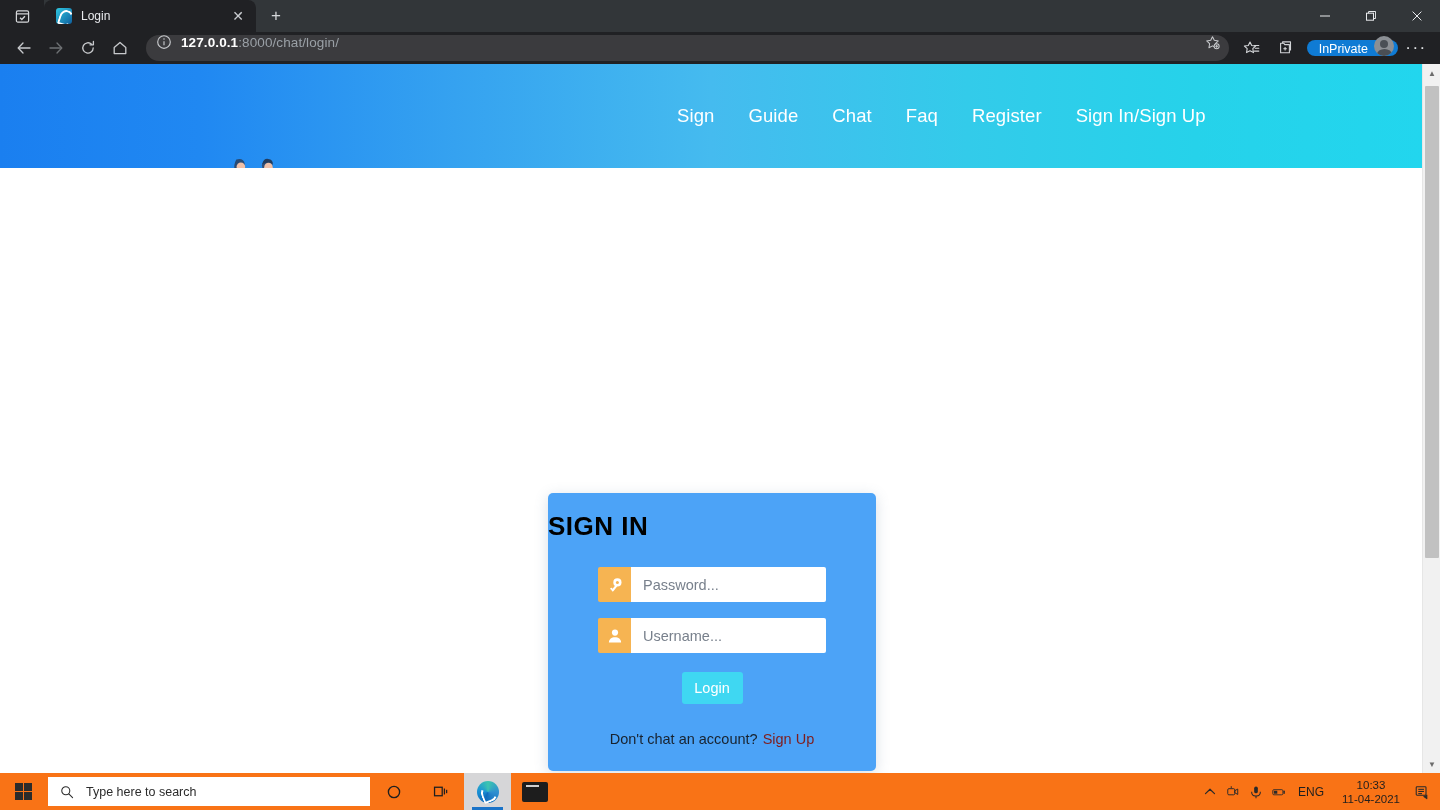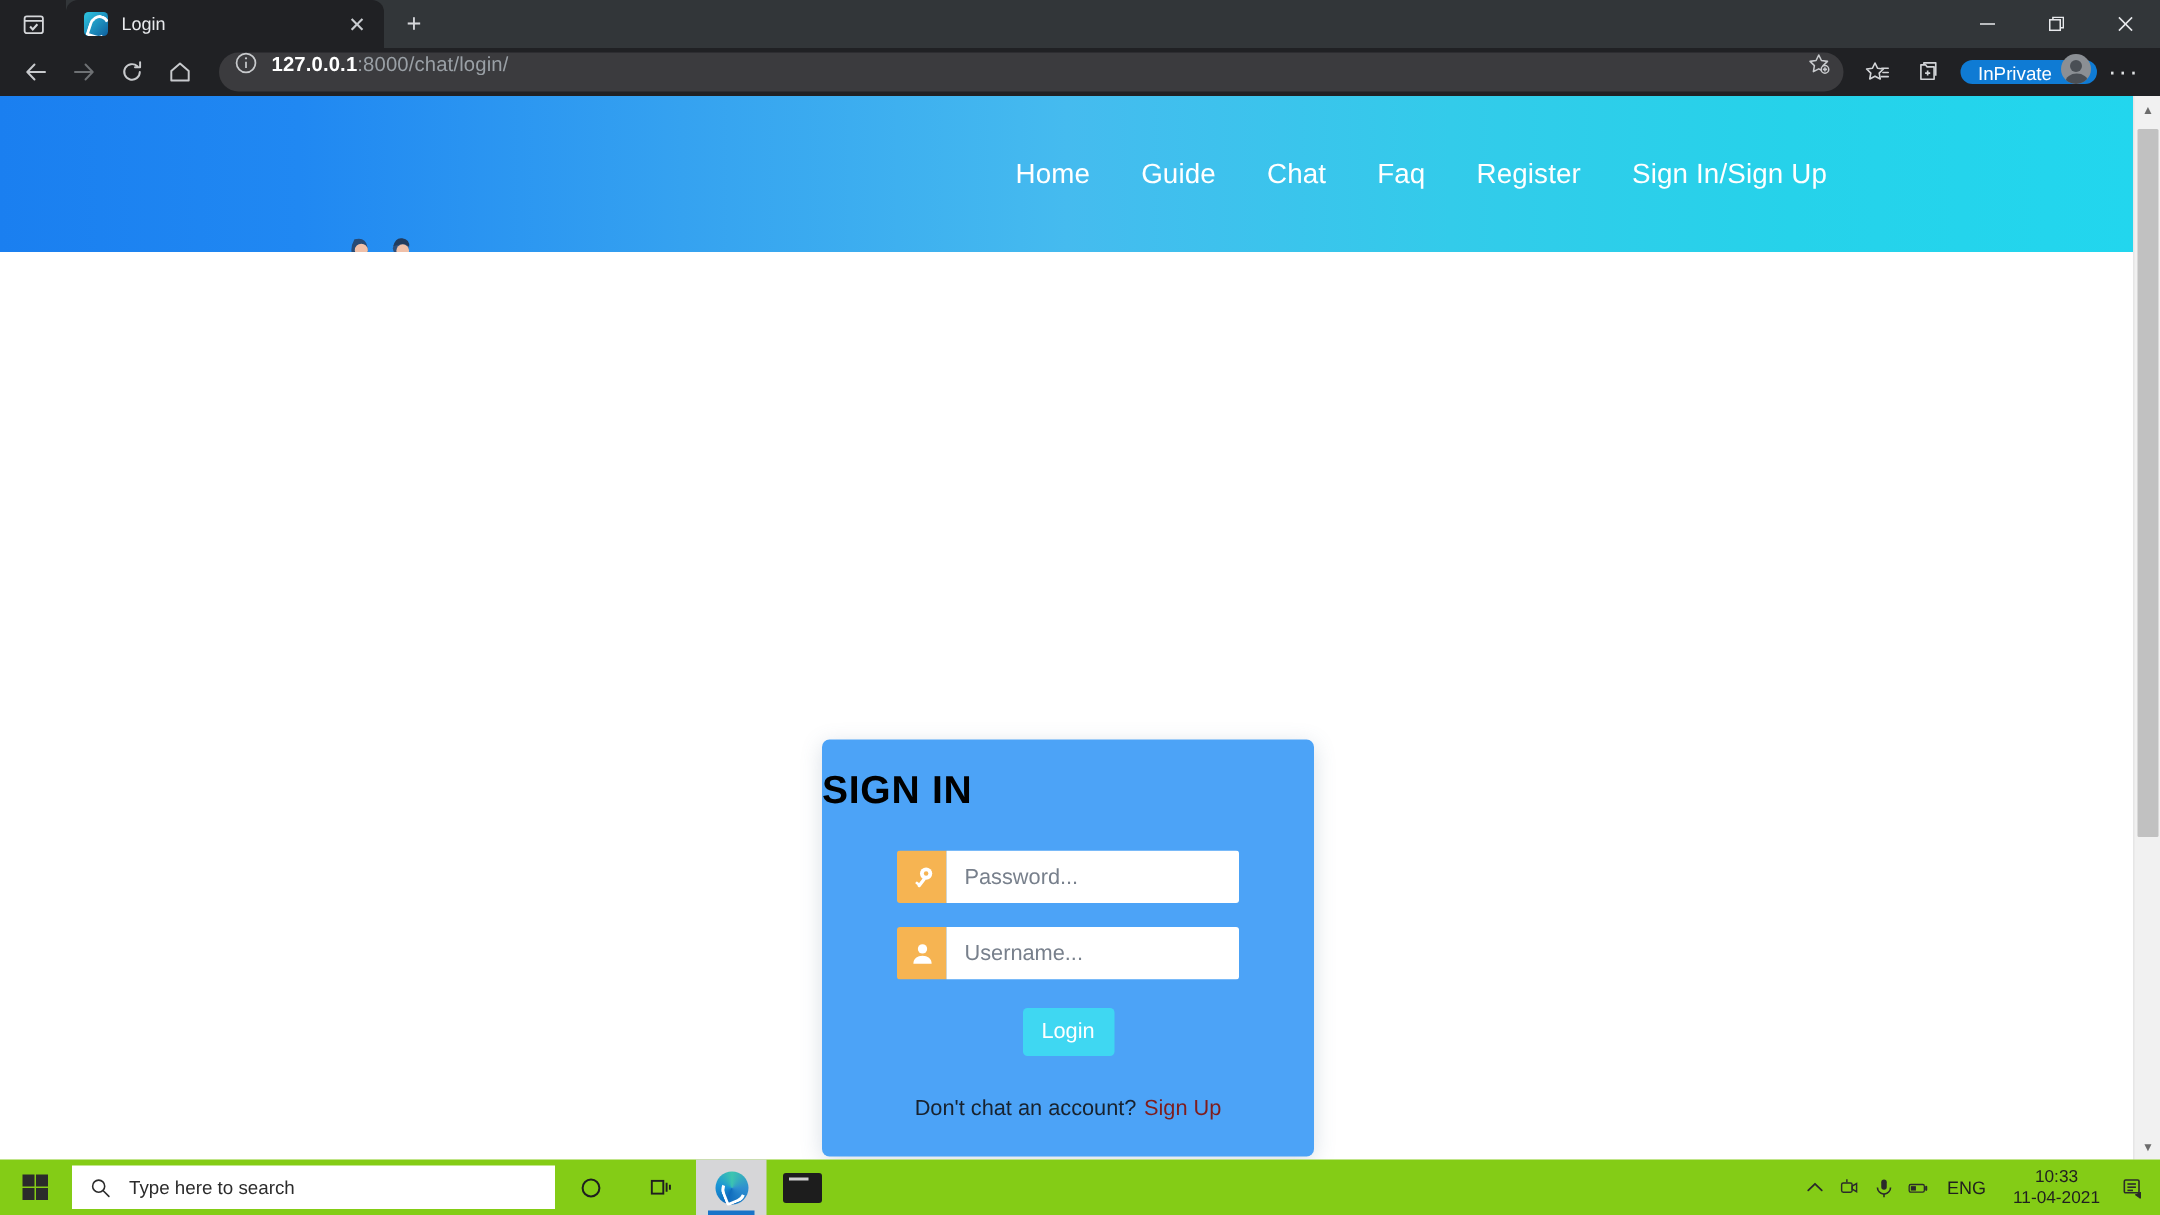--- a/index.html
+++ b/index.html
@@ -207,21 +207,21 @@
   .pg-scroll-track { position: absolute; top: 18px; left: 0; width: 18px; height: 673px; }
   .pg-scroll-thumb {
     position: absolute; top: 4px; left: 2px; width: 14px; height: 472px;
     background: #c1c1c1; border-radius: 1px;
   }
   .pg-scroll-arrow.bottom { position: absolute; bottom: 0; left: 0; }
 
   
   .taskbar {
     position: absolute; left: 0; bottom: 0; width: 1440px; height: 37px;
-    background: #84cc16; display: flex; align-items: center;
+    background: #f97316; display: flex; align-items: center;
   }
   .start-btn {
     width: 47px; height: 37px; display: flex; align-items: center;
     justify-content: center;
   }
   .win-logo { width: 17px; height: 17px; display: grid;
     grid-template-columns: 1fr 1fr; grid-template-rows: 1fr 1fr; gap: 1.6px; }
   .win-logo i { background: #2b2b2b; display: block; }
   .tb-search {
     width: 322px; height: 29px; background: #ffffff; display: flex;
@@ -424,21 +424,21 @@
             <path d="M41 28 q7 3 6 11 l-10 1 -3-10z" fill="#9fd8d2"></path>
             <path d="M46 34 q9 3 13 7 l-2 4 -12-6z" fill="#9fd8d2"></path>
             <circle cx="60" cy="40" r="3" fill="#f0c0a8"></circle>
             <path d="M24 48 q8 3 16 0 l6 10 -4 4 -8-8 -11 1z" fill="#f3f7f9"></path>
             <rect x="20" y="59" width="14" height="4" rx="2" fill="#2f4f7a"></rect>
           </svg>
           <div class="logo-word">anonymate</div>
         </div>
 
         <nav class="site-nav">
-          <a class="nav-link" href="#">Home</a>
+          <a class="nav-link" href="#">Sign</a>
           <a class="nav-link" href="#">Guide</a>
           <a class="nav-link" href="#">Chat</a>
           <a class="nav-link" href="#">Faq</a>
           <a class="nav-link" href="#">Register</a>
           <a class="nav-link" href="#">Sign In/Sign Up</a>
         </nav>
       </header>
 
       <div class="page-body">
         <form class="login-card">

